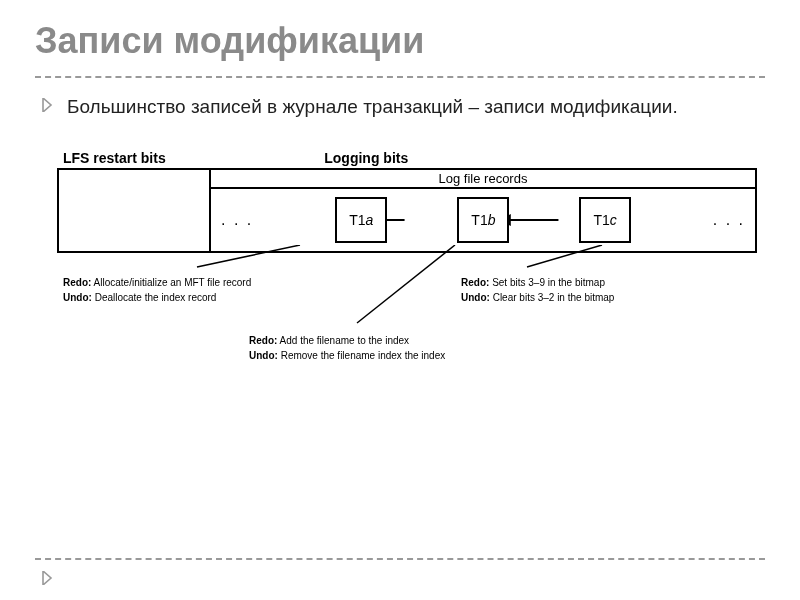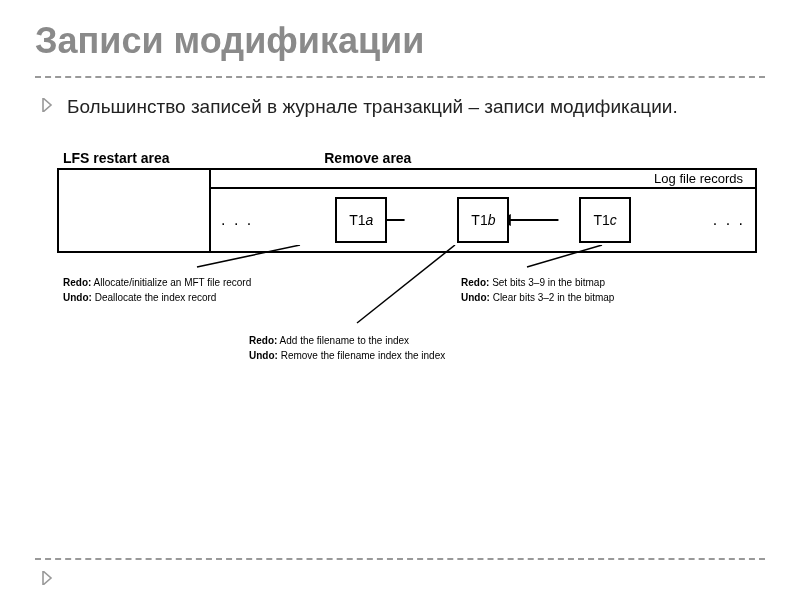--- a/index.html
+++ b/index.html
@@ -8,21 +8,21 @@
 .bullet{display:flex;gap:14px;margin:0 0 12px 6px}
 .bullet-arrow{color:#888;flex:0 0 auto;margin-top:4px}
 .bullet-text{font-size:19px;color:#222;line-height:1.35}
 .diagram{margin:30px 0 0 22px;width:700px}
 .labels-top{display:flex;font-weight:700;font-size:14px;margin:0 0 2px}
 .labels-top .lfs{width:190px;padding-left:6px}
 .labels-top .log{width:510px;padding-left:100px}
 .outer{border:2px solid #000;display:flex}
 .lfs-area{width:150px;border-right:2px solid #000}
 .log-area{flex:1;display:flex;flex-direction:column}
-.log-header{text-align:right;font-size:13px;padding:1px 12px;border-bottom:2px solid #000;background:#fff}
+.log-header{text-align:center;font-size:13px;padding:1px 0;border-bottom:2px solid #000;background:#fff}
 .log-body{display:flex;align-items:center;justify-content:center;gap:70px;padding:10px 0;position:relative;height:42px}
 .dots{font-size:16px;letter-spacing:2px;position:absolute}
 .dots.left{left:10px}
 .dots.right{right:10px}
 .rec{border:2px solid #000;padding:13px 12px;font-size:14px;position:relative;z-index:2;background:#fff}
 .rec i{font-style:italic}
 .arrows{position:absolute;top:0;left:0;width:100%;height:100%;z-index:1}
 .captions{margin:8px 0 0;font-size:10px;line-height:1.5;position:relative;height:150px}
 .cap{position:absolute}
 .cap1{left:6px;top:14px;width:280px}
@@ -38,22 +38,22 @@
   <h1 class="title">Записи модификации</h1>
   <div class="bullet">
     <svg class="bullet-arrow" width="12" height="14" viewBox="0 0 12 14">
         <path d="M2 0 L10 7 L2 14 Z" fill="none" stroke="#999" stroke-width="1.6"></path>
       </svg>
     <div class="bullet-text">Большинство записей в журнале транзакций – записи модификации.</div>
   </div>
 
   <div class="diagram">
     <div class="labels-top">
-      <div class="lfs">LFS restart area</div>
-      <div class="log">Remove area</div>
+      <div class="lfs">LFS restart bits</div>
+      <div class="log">Logging bits</div>
     </div>
     <div class="outer">
       <div class="lfs-area"></div>
       <div class="log-area">
         <div class="log-header">Log file records</div>
         <div class="log-body">
           <div class="dots left">. . .</div>
           <svg class="arrows" viewBox="0 0 548 62">
             <line x1="195" y1="31" x2="135" y2="31" stroke="#000" stroke-width="2"></line>
               <path d="M135 31 L147 25 L147 37 Z"></path>

